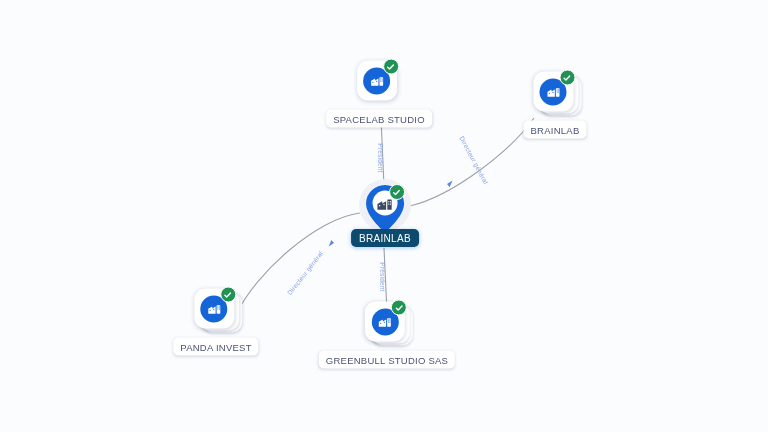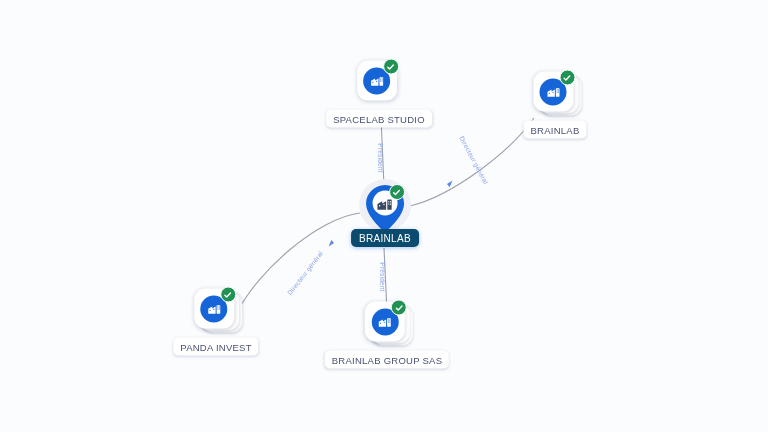--- a/index.html
+++ b/index.html
@@ -269,21 +269,21 @@
                 <rect x="10.5" y="12.5" width="1.5" height="1.6" fill="#1565d8"></rect>
               </svg>
             </div>
             <div class="badge">
               <svg width="9" height="9" viewBox="0 0 12 12">
                 <path d="M2.2 6.2 L4.6 8.6 L9.6 3.4" stroke="#ffffff" stroke-width="1.9" fill="none" stroke-linecap="round" stroke-linejoin="round"></path>
               </svg>
             </div>
           </div>
         </div>
-        <div class="node-label">BRAINLAB GROUP SAS</div>
+        <div class="node-label">GREENBULL STUDIO SAS</div>
       </div>
       <div class="node" style="left: 216px; top: 322px; align-items: center;">
         <div class="chip-wrap">
           <div class="stack-card s2"></div>
           <div class="stack-card s1"></div>
           <div class="chip">
             <div class="disc">
               <svg width="16" height="16" viewBox="0 0 24 24" fill="#ffffff">
                 <path d="M3 20 L3 12.5 L9 9 L9 12 L14 9 L14 20 Z"></path>
                 <rect x="15.5" y="7" width="5.5" height="13" rx="0.7"></rect>

